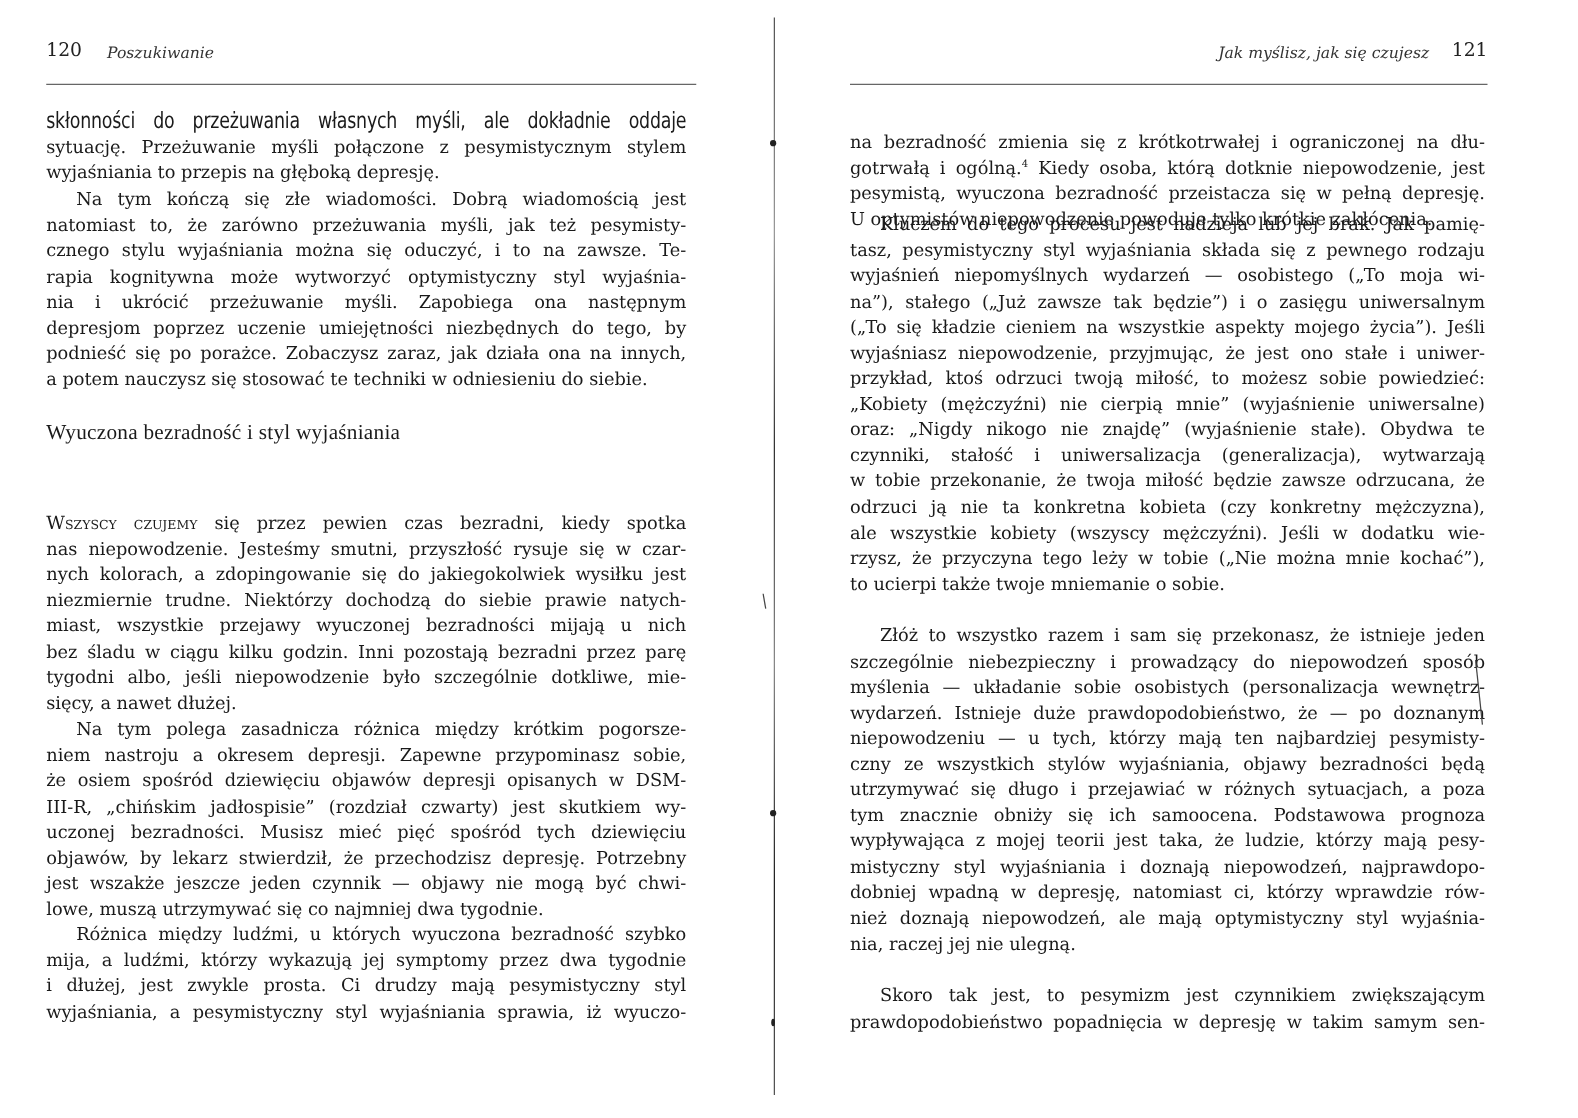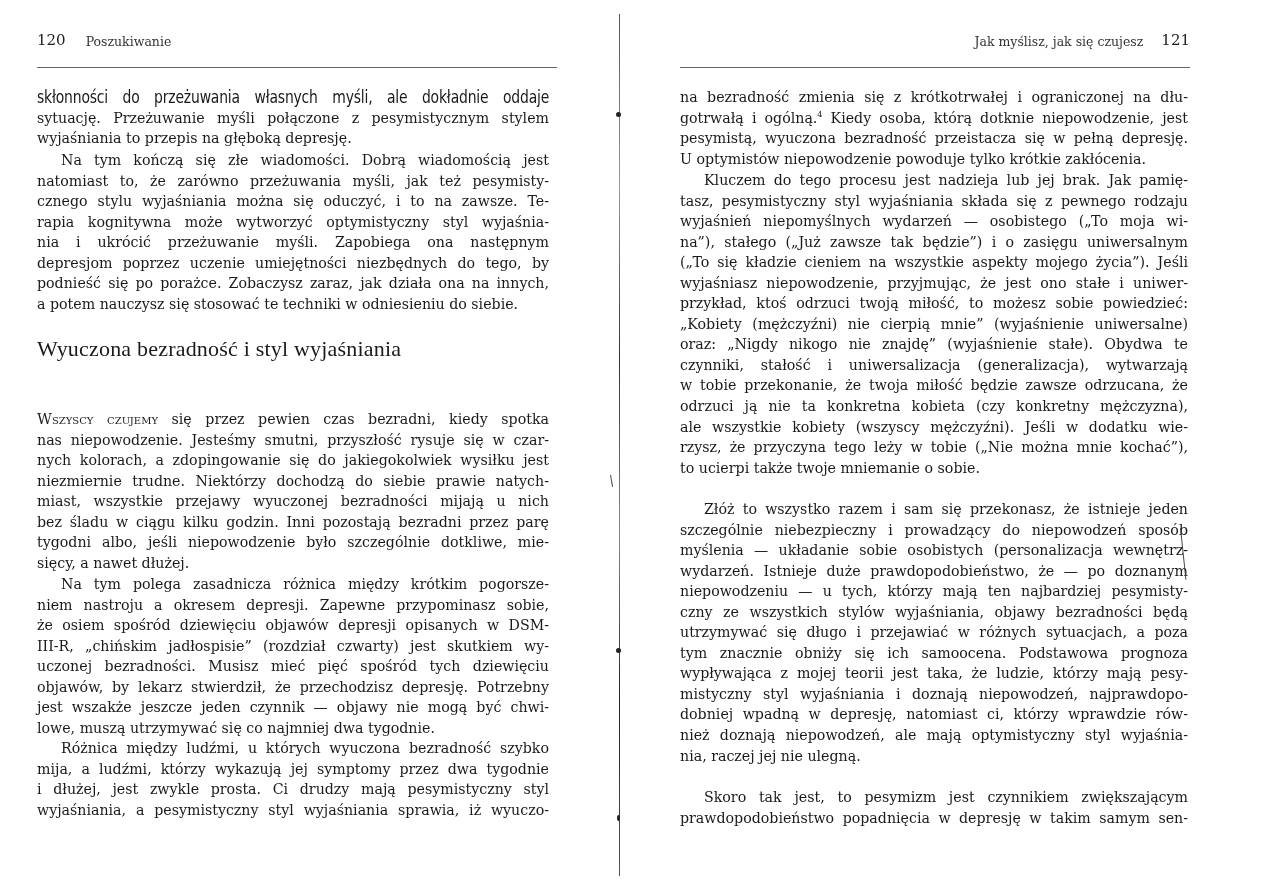--- a/index.html
+++ b/index.html
@@ -19,21 +19,21 @@
   .spine-mark { position: absolute; left: 616px; width: 5px; height: 5px; background: #222; border-radius: 50%; }
 
   .running-head {
     position: absolute; top: 29px; height: 20px;
     display: flex; align-items: flex-end;
     font-size: 14.5px;
   }
   .page-left .running-head { left: 37px; width: 518px; }
   .page-right .running-head { left: 48px; width: 510px; justify-content: flex-end; }
   .folio { font-size: 15px; color: #222; }
-  .head-title { font-size: 12.5px; color: #333; }
+  .head-title { font-style: italic; font-size: 12.5px; color: #333; }
   .page-left .head-title { margin-left: 20px; }
   .page-right .head-title { margin-right: 18px; }
 
   .head-rule {
     position: absolute; top: 67px; height: 1px; background: #666;
   }
   .page-left .head-rule { left: 37px; width: 520px; }
   .page-right .head-rule { left: 48px; width: 510px; }
 
   .body-text {
@@ -51,21 +51,21 @@
   .line.indent { padding-left: 24px; }
   .line.lead {
     font-family: "Liberation Sans Narrow", "DejaVu Sans Condensed", "Liberation Serif", serif;
     font-size: 18px; letter-spacing: -0.2px; transform: scaleX(0.86); transform-origin: left;
     width: 116.3%;
   }
 
   .section-heading {
     position: absolute; left: 37px; top: 336px; width: 520px;
     font-family: "Liberation Serif", "DejaVu Serif", serif;
-    font-size: 22px; font-weight: normal; color: #1a1a1a;
+    font-size: 17px; font-weight: normal; color: #1a1a1a;
     letter-spacing: 0.2px; margin: 0;
   }
   .smallcaps { font-variant: small-caps; font-size: 14.5px; }
   sup { font-size: 8px; line-height: 0; vertical-align: super; }
 
   .pen-mark {
     position: absolute; width: 1px; background: #444; transform-origin: top;
   }
 </style>
 </head>
@@ -132,21 +132,21 @@
   </div>
 </div>
 
 <div class="page page-right">
   <div class="running-head">
     <span class="head-title">Jak myślisz, jak się czujesz</span>
     <span class="folio">121</span>
   </div>
   <div class="head-rule"></div>
 
-  <div class="body-text" style="top:87px">
+  <div class="body-text" style="top:104px">
     <span class="line">na bezradność zmienia się z krótkotrwałej i ograniczonej na dłu-</span>
     <span class="line"><span>gotrwałą i ogólną.</span><sup>4</sup><span> Kiedy osoba, którą dotknie niepowodzenie, jest</span></span>
     <span class="line">pesymistą, wyuczona bezradność przeistacza się w pełną depresję.</span>
     <span class="line last">U optymistów niepowodzenie powoduje tylko krótkie zakłócenia.</span>
   </div>
 
   <div class="body-text" style="top:170px">
     <span class="line indent">Kluczem do tego procesu jest nadzieja lub jej brak. Jak pamię-</span>
     <span class="line">tasz, pesymistyczny styl wyjaśniania składa się z pewnego rodzaju</span>
     <span class="line">wyjaśnień niepomyślnych wydarzeń — osobistego („To moja wi-</span>

